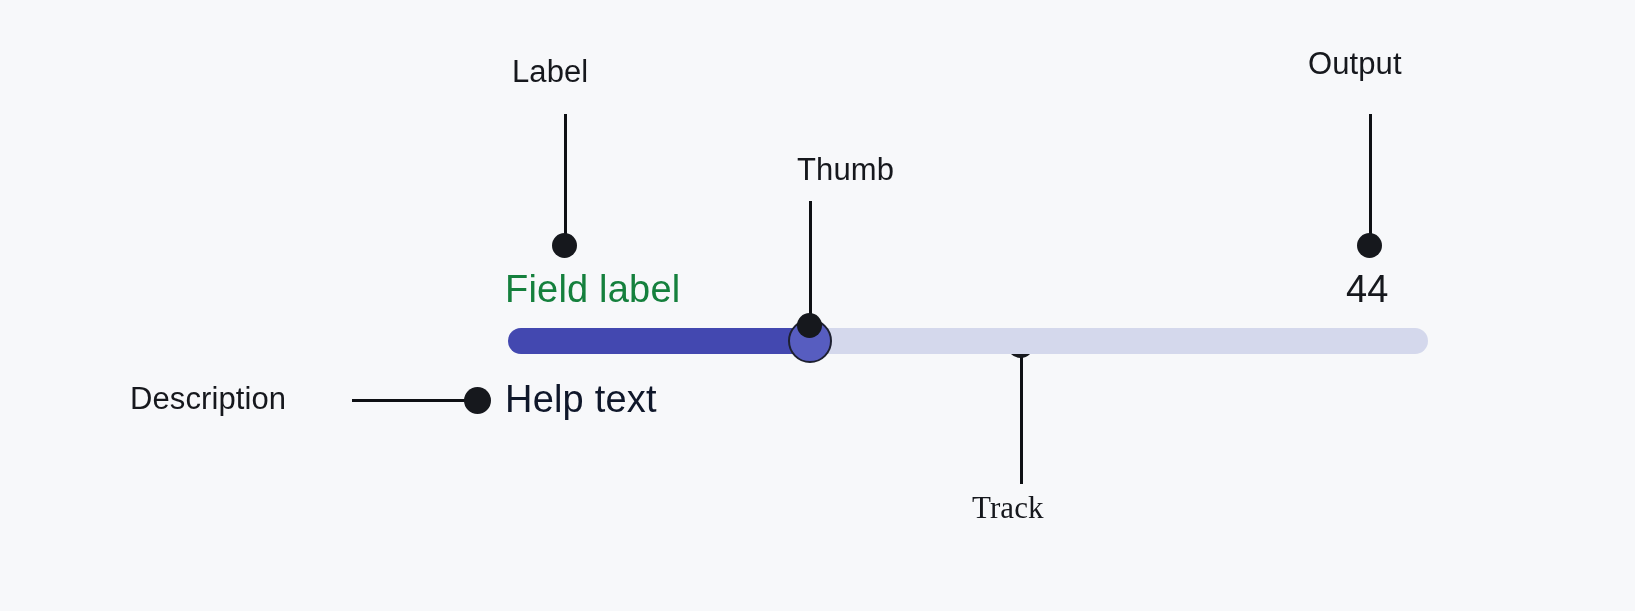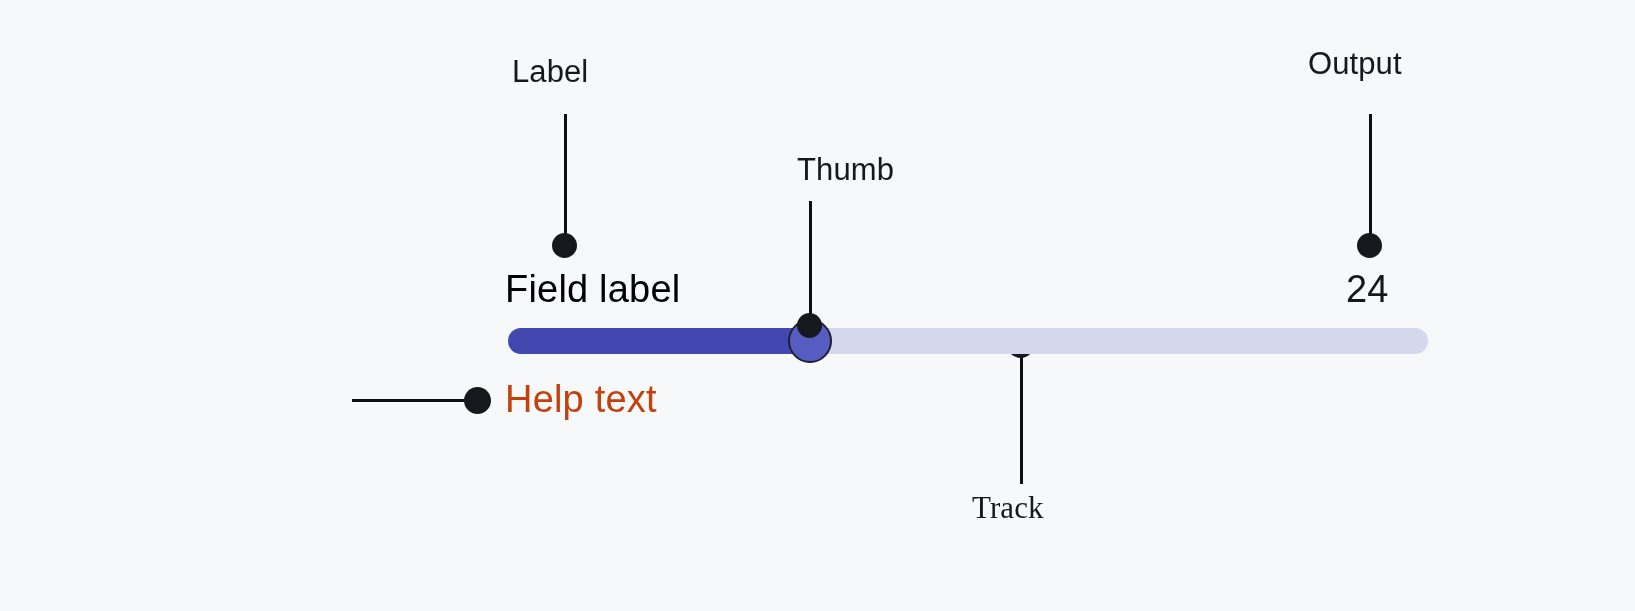--- a/index.html
+++ b/index.html
@@ -64,40 +64,40 @@
   .dot-track  { left: 1007px; top: 331px; width: 27px; height: 27px; }
   .dot-desc   { left: 464px;  top: 387px; width: 27px; height: 27px; }
 
   
   .field-label {
     position: absolute;
     left: 505px;
     top: 270px;
     font-size: 38px;
     line-height: 1;
-    color: #000000;
+    color: #15803d;
     white-space: nowrap;
     letter-spacing: 0.2px;
   }
   .field-output {
     position: absolute;
     left: 1346px;
     top: 270px;
     font-size: 38px;
     line-height: 1;
     color: #16181d;
     white-space: nowrap;
   }
   .help-text {
     position: absolute;
     left: 505px;
     top: 380px;
     font-size: 38px;
     line-height: 1;
-    color: #c2410c;
+    color: #0f172a;
     white-space: nowrap;
     letter-spacing: 0.2px;
   }
 
   .slider-track {
     position: absolute;
     left: 508px;
     top: 328px;
     width: 920px;
     height: 26px;
@@ -134,30 +134,31 @@
   <div class="leader-v leader-label"></div>
   <div class="dot dot-label"></div>
 
   <div class="callout callout-thumb">Thumb</div>
   <div class="leader-v leader-thumb"></div>
 
   <div class="callout callout-output">Output</div>
   <div class="leader-v leader-output"></div>
   <div class="dot dot-output"></div>
 
+  <div class="callout callout-desc">Description</div>
   <div class="leader-h leader-desc"></div>
   <div class="dot dot-desc"></div>
 
   <div class="callout callout-track">Track</div>
   <div class="leader-v leader-track"></div>
   <div class="dot dot-track"></div>
 
   <div class="field-label">Field label</div>
 
-  <div class="field-output">24</div>
+  <div class="field-output">44</div>
 
   <div class="slider-track">
     <div class="slider-fill"></div>
   </div>
 
   <div class="slider-thumb"></div>
 
   <div class="dot dot-thumb"></div>
 
   <div class="help-text">Help text</div>

